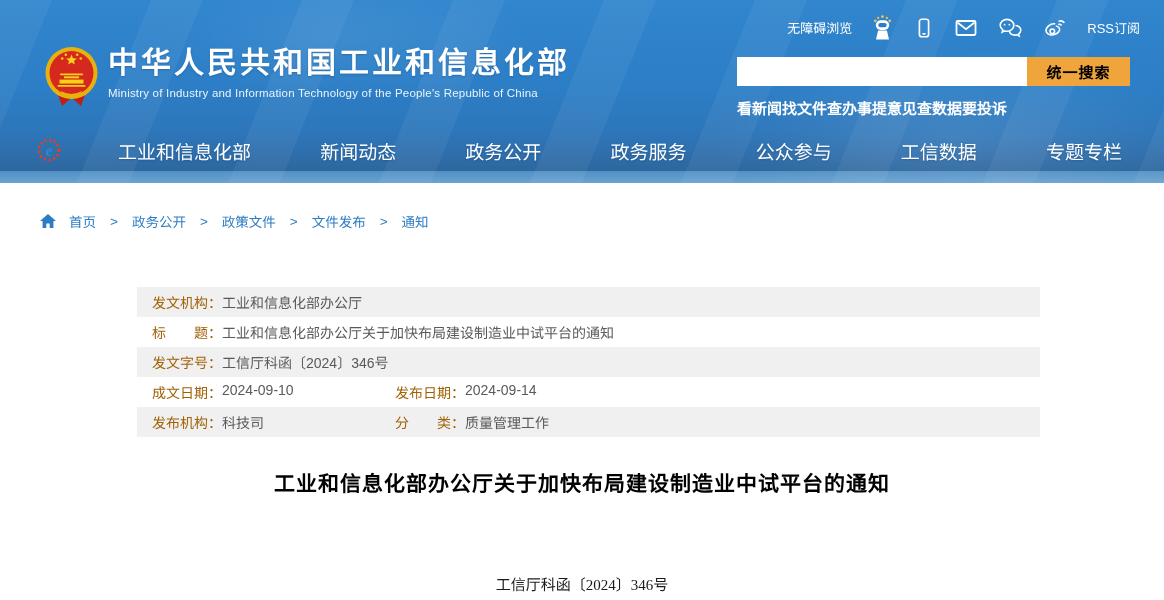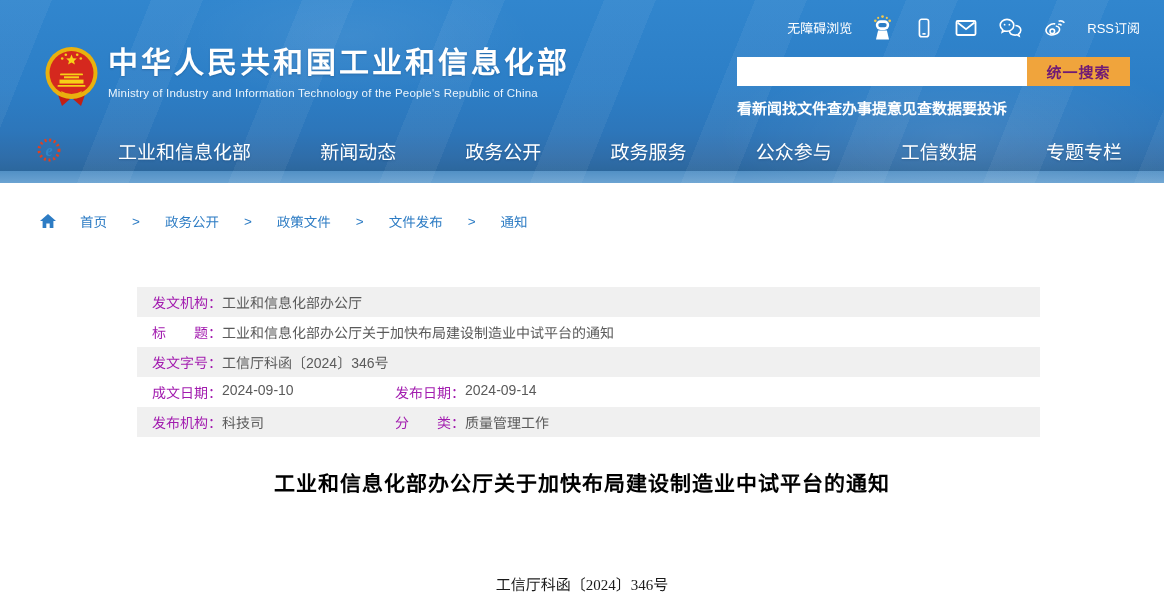--- a/index.html
+++ b/index.html
@@ -22,42 +22,42 @@
   .topbar a{color:#fff;text-decoration:none;display:inline-flex;align-items:center;cursor:pointer;}
   .topbar .ico{display:inline-flex;align-items:center;justify-content:center;}
 
   .brand{position:absolute;left:45px;top:45px;display:flex;gap:10px;align-items:flex-start;z-index:3;}
   .brand-cn{font-size:30px;font-weight:bold;color:#fff;letter-spacing:3px;line-height:36px;white-space:nowrap;text-shadow:0 1px 2px rgba(0,40,80,.25);}
   .brand-en{font-size:11.5px;color:#eaf4fc;margin-top:6px;letter-spacing:.2px;white-space:nowrap;}
 
   .search-area{position:absolute;left:737px;top:57px;width:403px;z-index:3;}
   .search-row{display:flex;}
   .search-input{width:290px;height:29px;border:none;outline:none;background:#fff;padding:0 8px;font-size:14px;box-sizing:border-box;}
-  .search-btn{width:103px;height:29px;border:none;background:#f0a43c;color:#701a75;font-weight:bold;font-size:15px;letter-spacing:1px;cursor:pointer;font-family:"Liberation Sans",sans-serif;}
+  .search-btn{width:103px;height:29px;border:none;background:#f0a43c;color:#000000;font-weight:bold;font-size:15px;letter-spacing:1px;cursor:pointer;font-family:"Liberation Sans",sans-serif;}
   .quick-links{display:flex;margin-top:11px;font-size:15px;font-weight:bold;}
   .quick-links a{color:#fff;text-decoration:none;white-space:nowrap;cursor:pointer;}
 
   .main-nav{position:absolute;left:0;right:0;top:128px;height:44px;z-index:3;}
   .nav-logo{position:absolute;left:36px;top:9px;}
   .nav-links{position:absolute;left:118px;right:42px;top:9px;display:flex;justify-content:space-between;align-items:center;}
   .nav-links a{color:#fff;text-decoration:none;font-size:19px;white-space:nowrap;cursor:pointer;text-shadow:0 1px 2px rgba(0,40,80,.25);}
 
   
   main{position:relative;width:1164px;height:417px;background:#fff;}
-  .breadcrumb{position:absolute;left:40px;top:28px;display:flex;align-items:center;gap:25px;font-size:13.5px;color:#2d7cc4;}
+  .breadcrumb{position:absolute;left:40px;top:28px;display:flex;align-items:center;gap:14px;font-size:13.5px;color:#2d7cc4;}
   .breadcrumb a{color:#2d7cc4;text-decoration:none;cursor:pointer;white-space:nowrap;}
   .breadcrumb .sep{color:#2d7cc4;}
   .crumb-home{display:inline-flex;align-items:center;margin-right:-1px;}
 
   .doc-table{position:absolute;left:137px;top:104px;width:903px;font-size:14px;color:#5a5a5a;}
   .meta-row{height:30px;display:flex;align-items:center;padding:0 15px;box-sizing:border-box;}
   .meta-row.alt{background:#f0f0f0;}
   .meta-cell{display:flex;white-space:nowrap;}
   .meta-cell.colw{width:243px;flex:0 0 243px;}
-  .meta-label{color:#a21caf;}
+  .meta-label{color:#a16207;}
   .meta-value{color:#5a5a5a;}
 
   .article-title{position:absolute;top:284px;left:0;width:100%;margin:0;text-align:center;font-size:21px;font-weight:bold;color:#000;letter-spacing:1px;}
   .doc-number{position:absolute;top:390px;left:0;width:100%;text-align:center;font-size:15px;color:#1a1a1a;font-family:"Liberation Serif",serif;}
 </style>
 </head>
 <body>
 
 <div class="page">
 

